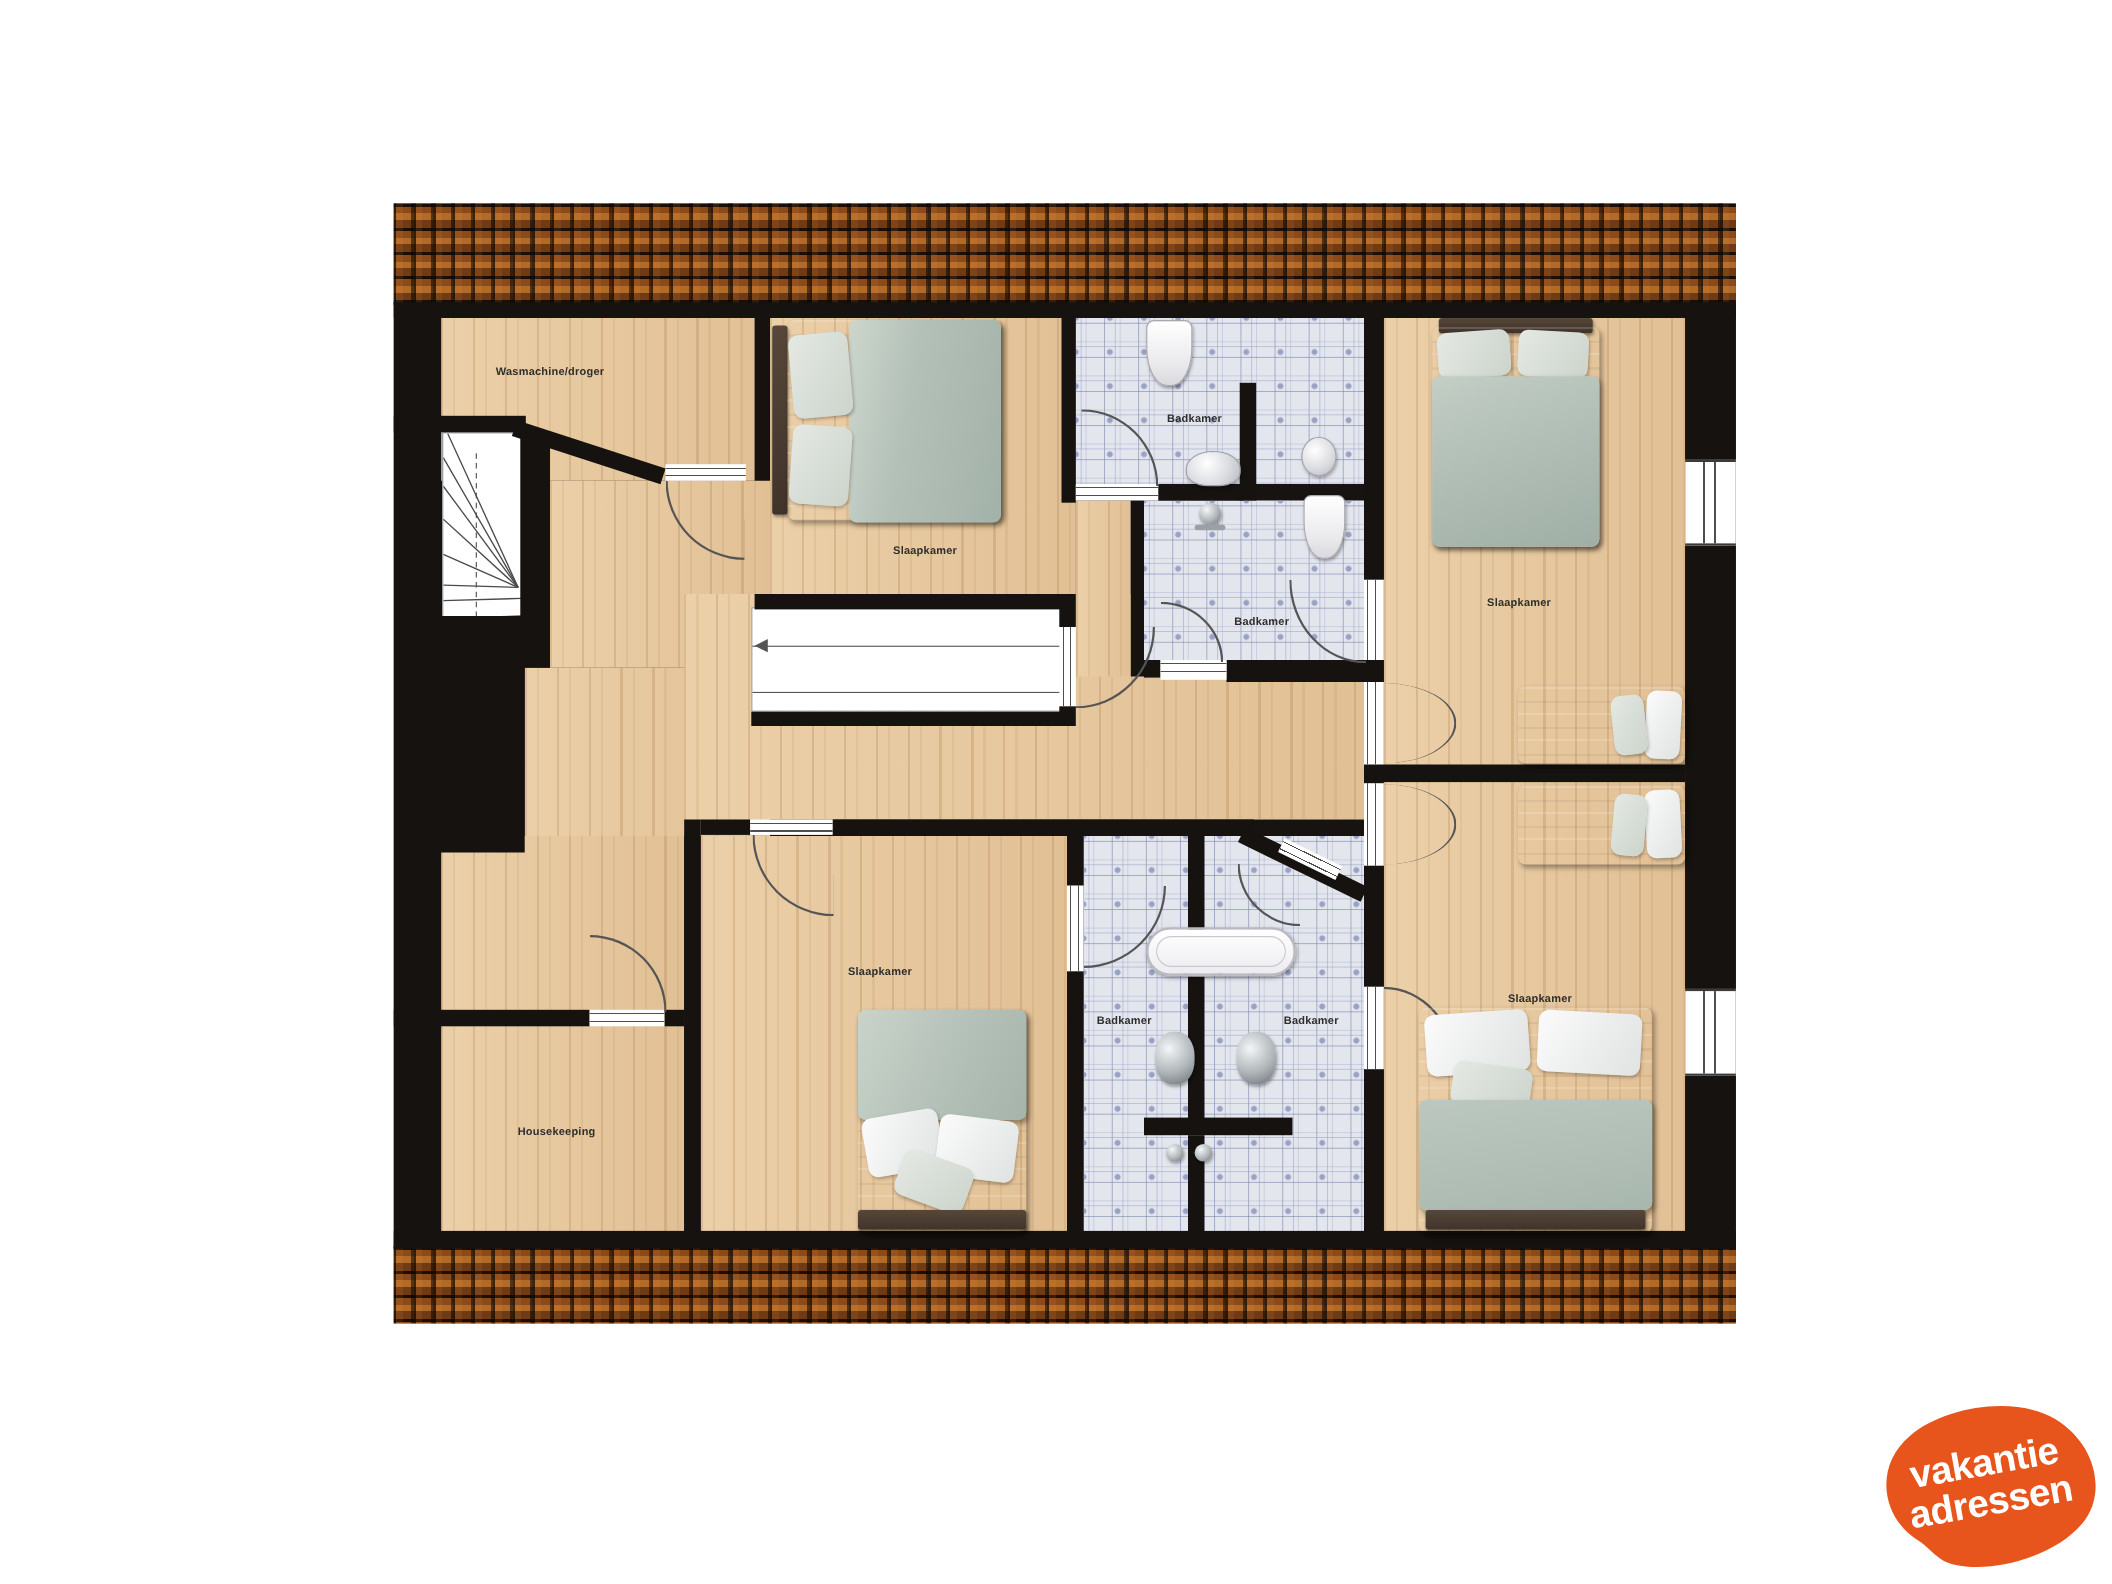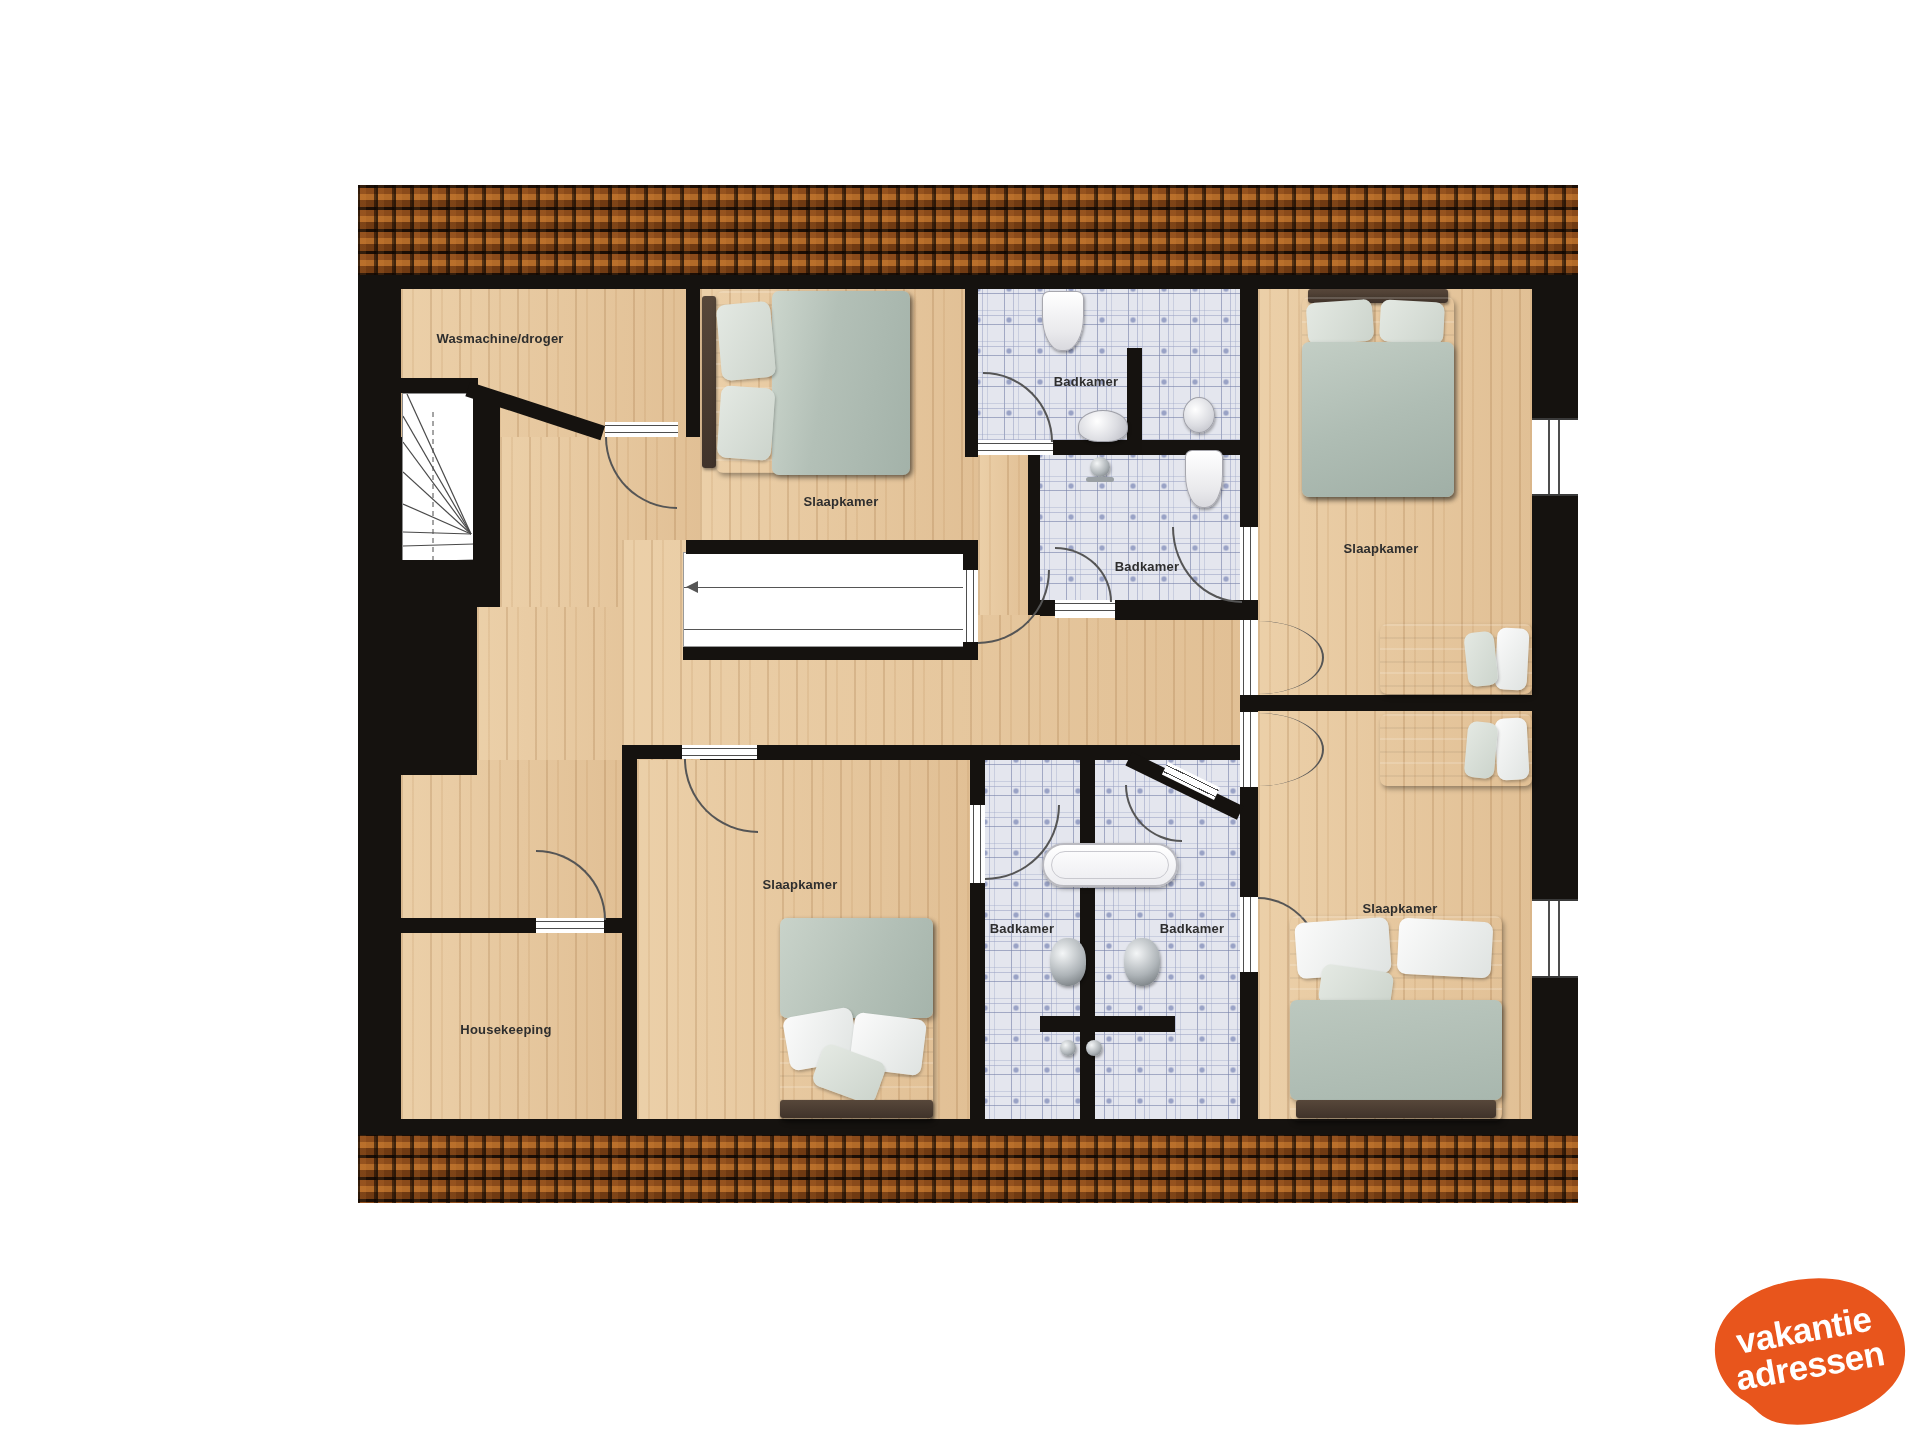--- a/index.html
+++ b/index.html
@@ -55,21 +55,21 @@
   
   .mattress{position:absolute;border-radius:7px;box-shadow:2px 3px 5px rgba(0,0,0,0.35);}
   .sage{background:linear-gradient(105deg,#c6d0c7 0%,#b5c2b9 45%,#a6b5ac 100%);}
   .gray{background:linear-gradient(105deg,#a8aea7 0%,#99a098 55%,#8b938b 100%);}
   .quilt{background-image:repeating-linear-gradient(180deg, rgba(255,255,255,0.16) 0 2px, rgba(0,0,0,0) 2px 13px, rgba(0,0,0,0.05) 13px 15px, rgba(0,0,0,0) 15px 24px);}
   .pillow{position:absolute;border-radius:9px;box-shadow:1px 2px 3px rgba(0,0,0,0.25);}
   .pillow.light{background:linear-gradient(120deg,#e4e9e3,#ccd4cc);}
   .pillow.white{background:linear-gradient(120deg,#fbfbfb,#dfe3e1);}
   .headboard{position:absolute;background:linear-gradient(180deg,#57473a,#40332a);border-radius:3px;box-shadow:1px 2px 3px rgba(0,0,0,0.4);}
   
-  .room-label{position:absolute;transform:translate(-50%,-50%);font-size:13px;font-weight:600;color:#2e2e2e;letter-spacing:0.2px;white-space:nowrap;}
+  .room-label{position:absolute;transform:translate(-50%,-50%);font-size:10px;font-weight:600;color:#2e2e2e;letter-spacing:0.2px;white-space:nowrap;}
   .stairwell{position:absolute;background:#ffffff;border:1px solid #8e8e8e;}
   .stairvoid{position:absolute;background:#ffffff;border:1px solid #9a9a9a;}
   .voidline{position:absolute;left:0;right:0;height:0;border-top:1.5px solid #555;}
   .arrow-left{position:absolute;width:0;height:0;border-top:6px solid transparent;border-bottom:6px solid transparent;border-right:12px solid #555;}
   .logo-wrap{position:absolute;left:1700px;top:1278px;width:215px;height:152px;transform:rotate(-6deg);}
   .logo-text{position:absolute;left:0;top:34px;width:100%;text-align:center;transform:rotate(-4deg);
     color:#ffffff;font-weight:bold;font-size:35px;line-height:36px;letter-spacing:-0.5px;}
 </style>
 </head>
 <body>

